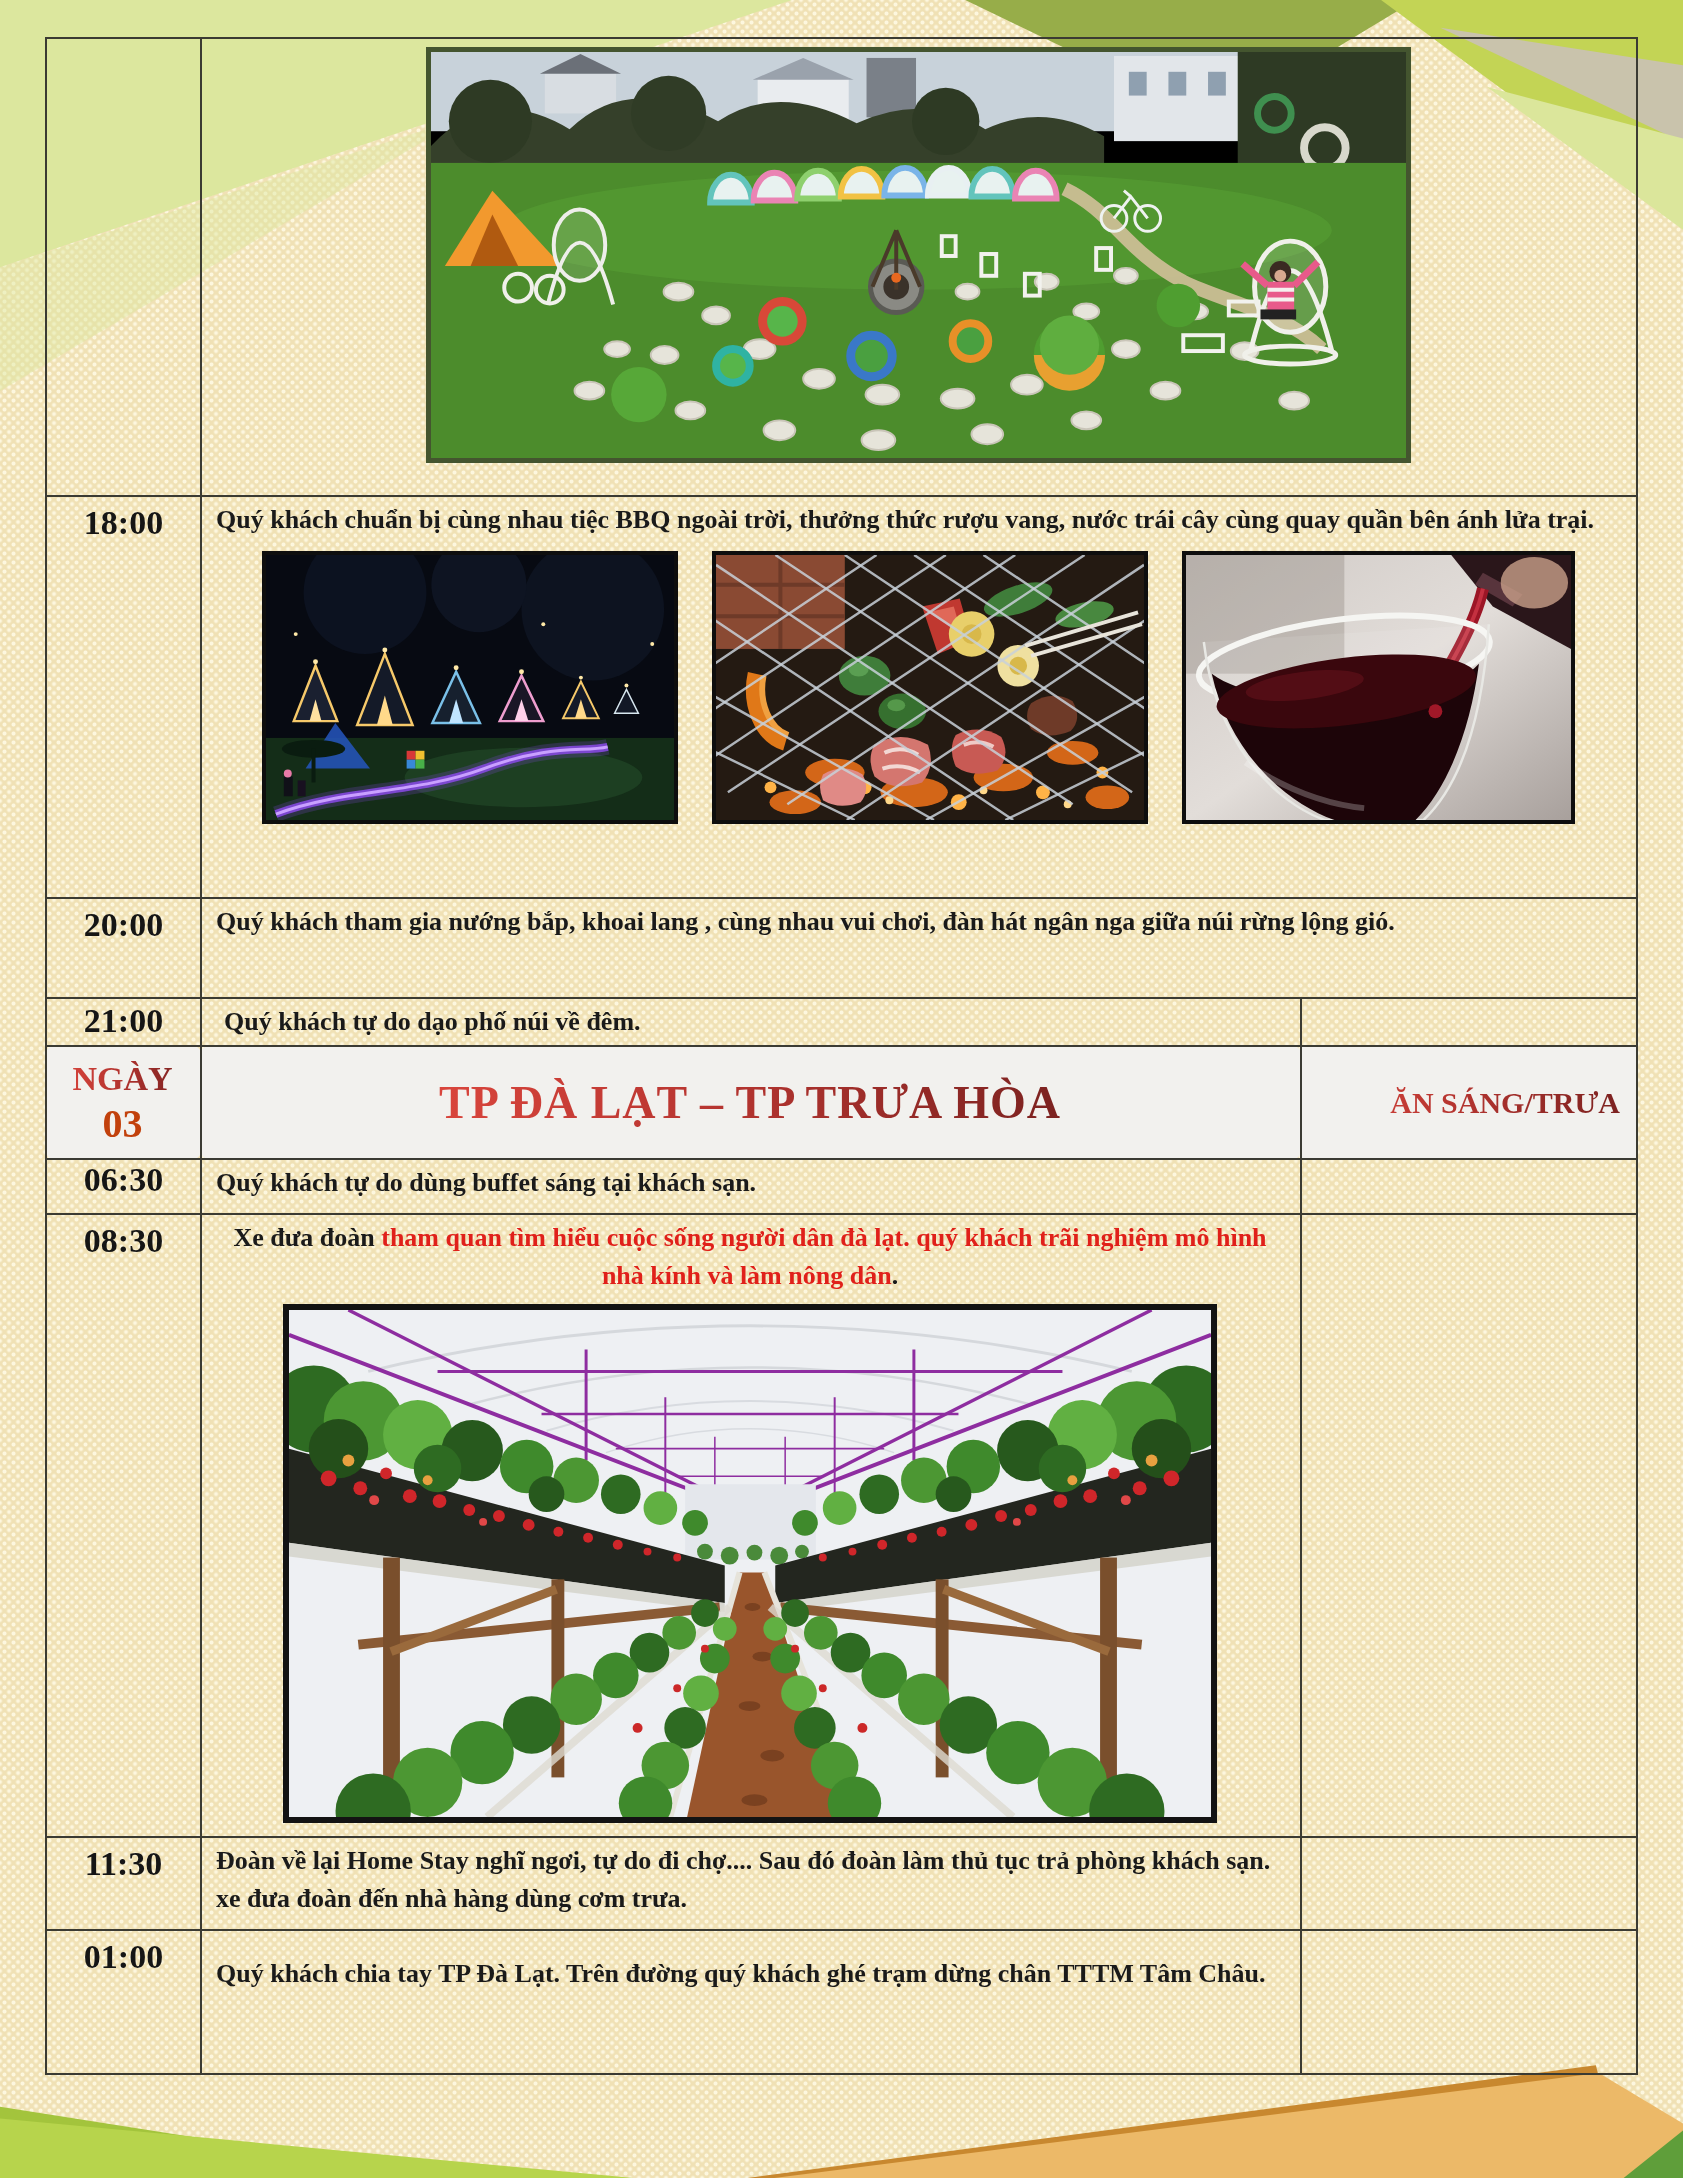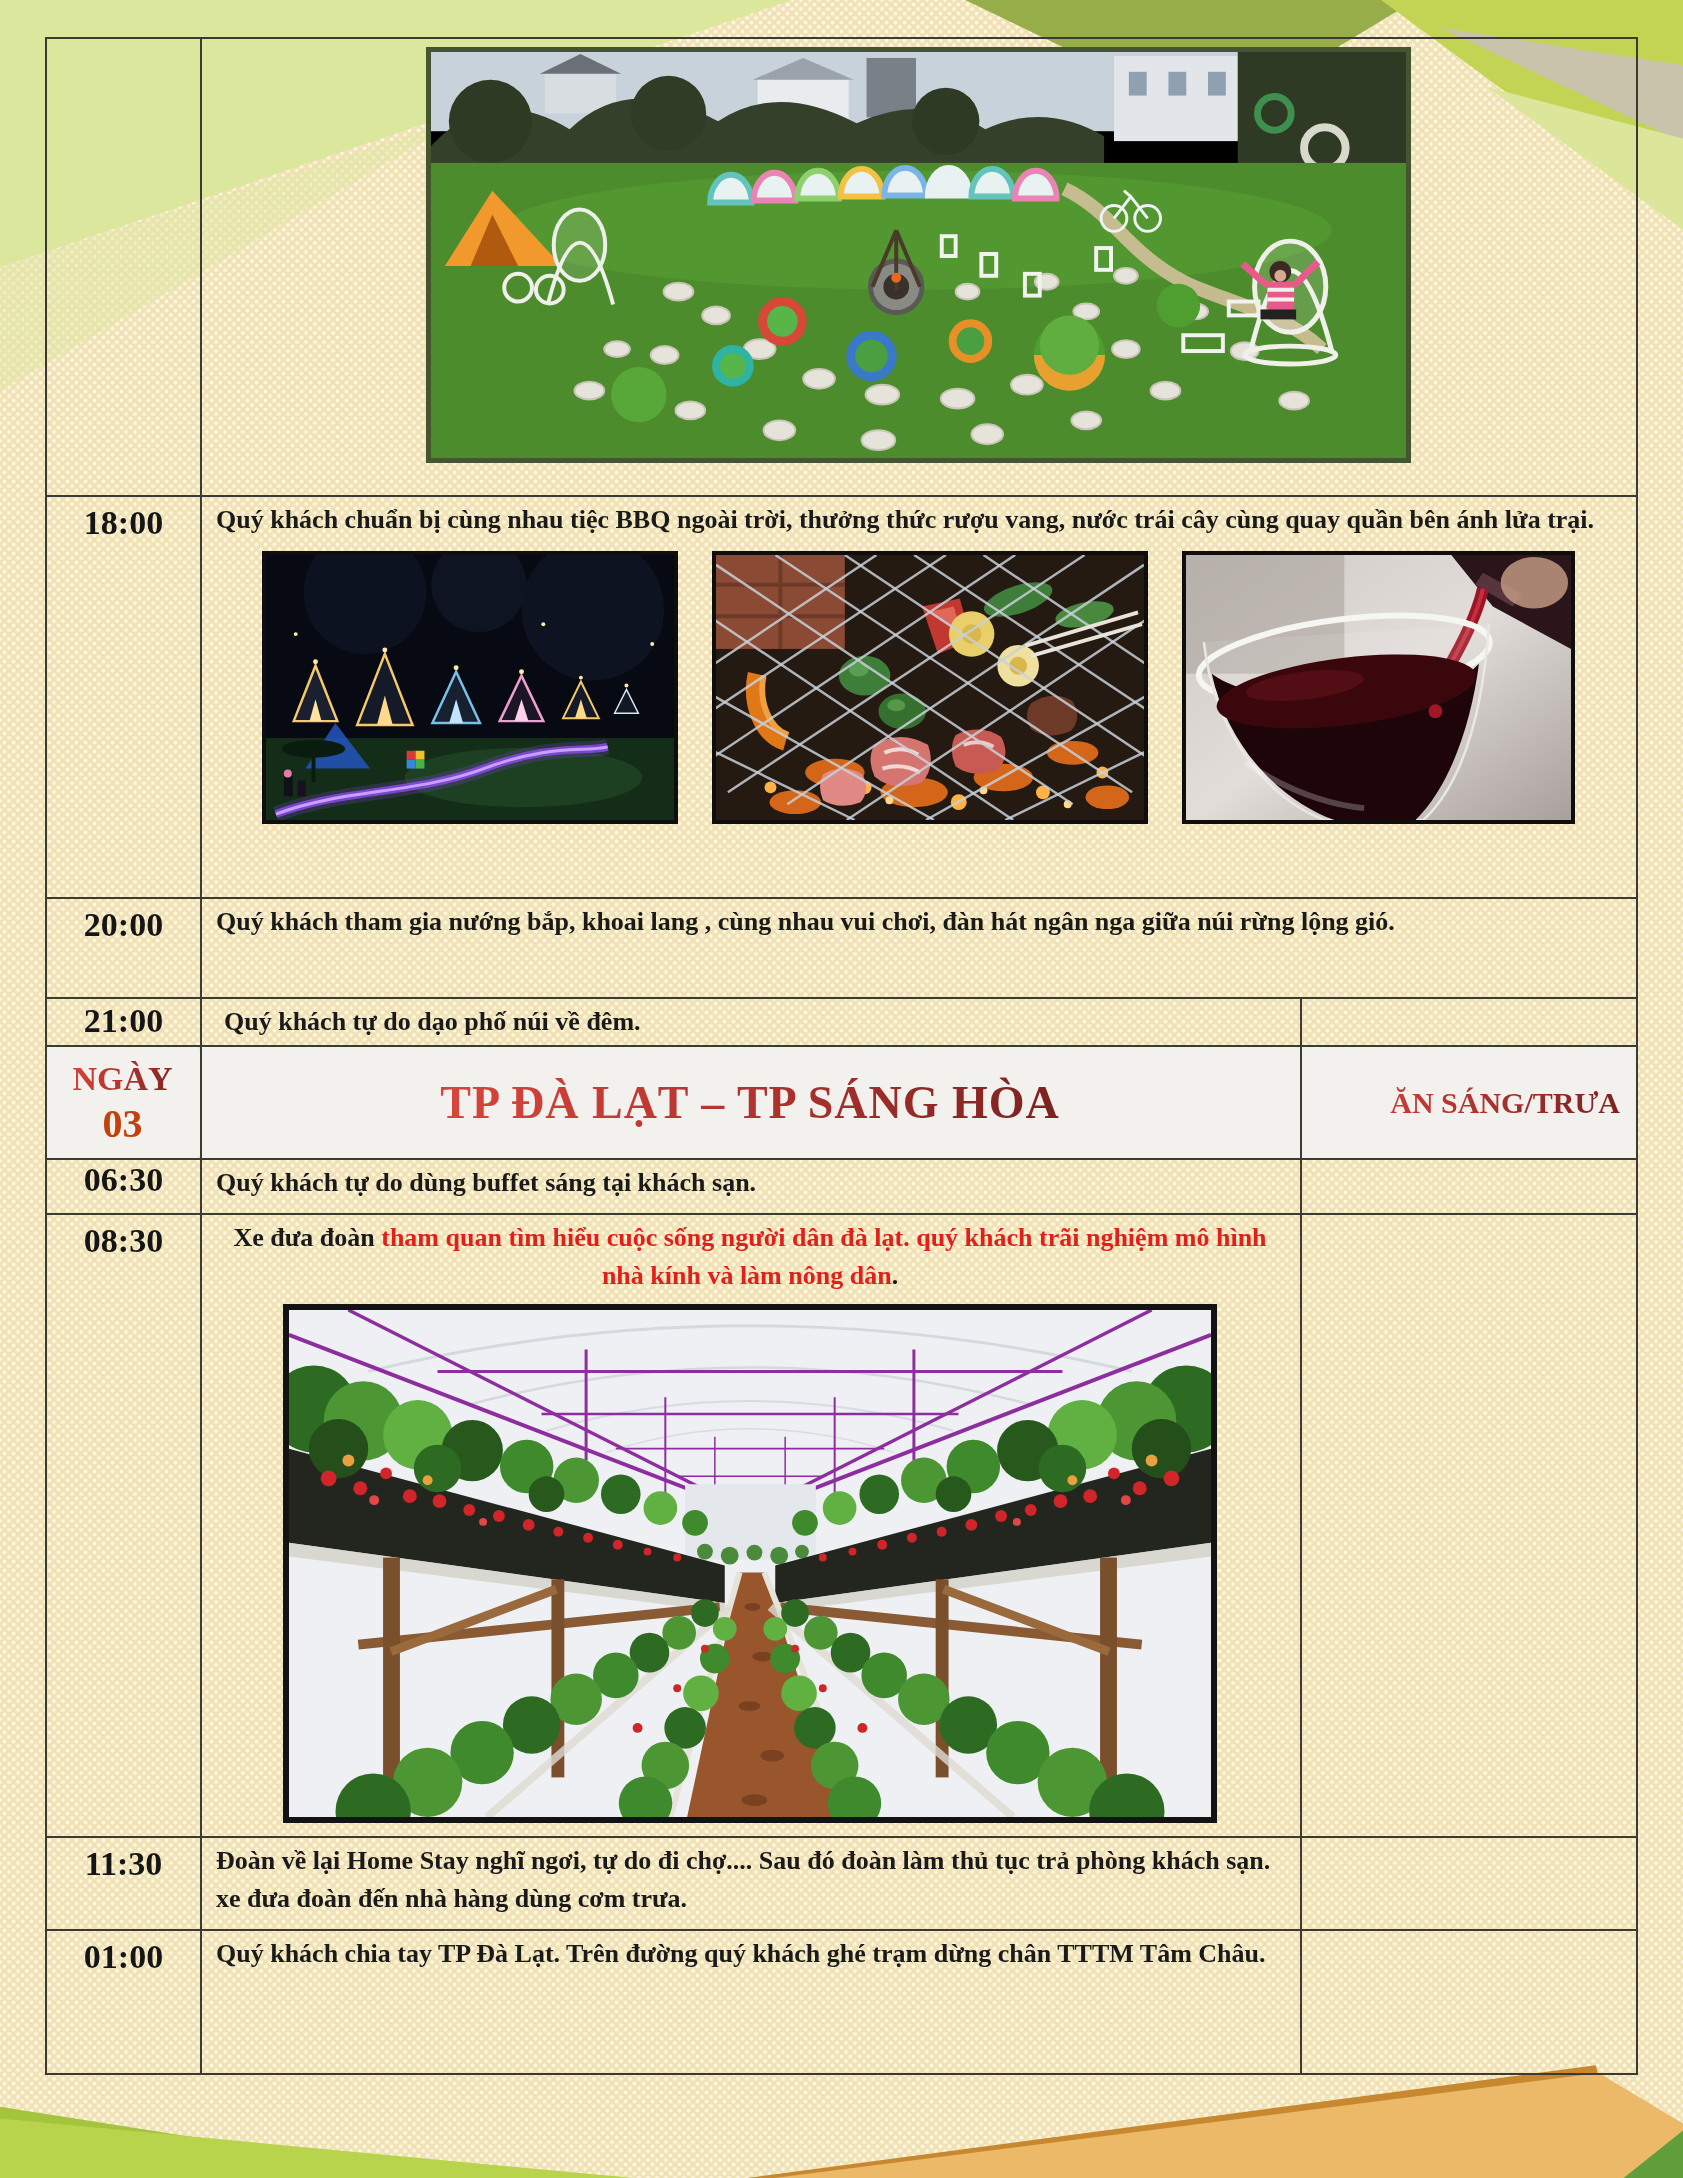--- a/index.html
+++ b/index.html
@@ -18,21 +18,21 @@
     position:absolute; left:45px; top:37px; width:1591px; z-index:1;
     border-collapse:collapse; table-layout:fixed;
   }
   td{border:2px solid #3b3b33; vertical-align:top; padding:4px 16px 4px 14px; overflow:hidden;}
   td.time{
     text-align:center; padding:6px 2px 2px 2px;
     font-size:34px; font-weight:bold; color:#151515; line-height:1.2;
   }
   .body-txt{font-size:26px; font-weight:bold; color:#1a1a1a; line-height:1.47;}
   .center{text-align:center;border-radius:8px;}
-  .justify{text-align:justify;}
+  .justify{text-align:justify;margin-top:20px;}
   tr.dayrow td{background:#f2f1ee; vertical-align:middle;}
   .grad{
     background:linear-gradient(90deg,#d9453c 0%,#b63530 45%,#7c2220 100%);
     -webkit-background-clip:text; background-clip:text; color:transparent;
   }
   .day-label{font-size:34px; font-weight:bold; line-height:1.25; display:block;}
   .day-num{font-size:40px; font-weight:bold; color:#c2410c; display:block;}
   .day-title{font-size:46px; font-weight:bold; letter-spacing:1px;}
   .meal{font-size:30px; font-weight:bold; text-align:right;}
   .hl{color:#e0201a;}
@@ -333,21 +333,21 @@
       </td>
       <td></td>
     </tr>
 
     <tr class="dayrow" style="height:113px">
       <td class="center">
         <span class="day-label grad">NGÀY</span>
         <span class="day-num">03</span>
       </td>
       <td class="center">
-        <span class="day-title grad">TP ĐÀ LẠT – TP SÁNG HÒA</span>
+        <span class="day-title grad">TP ĐÀ LẠT – TP TRƯA HÒA</span>
       </td>
       <td>
         <div class="meal grad">ĂN SÁNG/TRƯA</div>
       </td>
     </tr>
 
     <tr style="height:55px">
       <td class="time" style="padding-top:0"><span>06:30</span></td>
       <td>
         <div class="body-txt">Quý khách tự do dùng buffet sáng tại khách sạn.</div>

